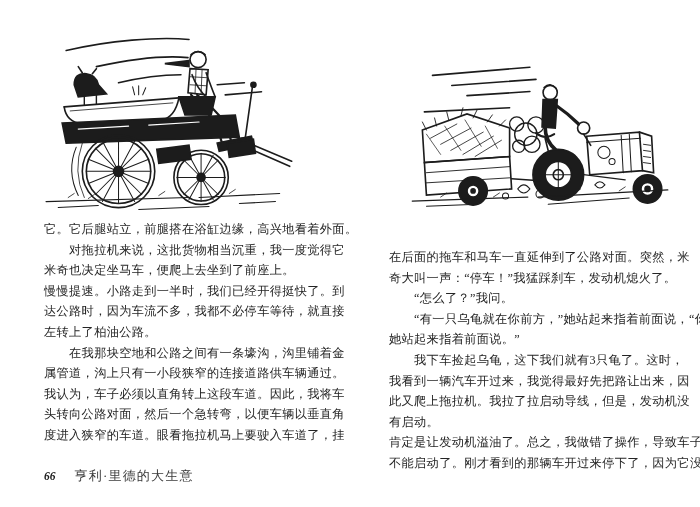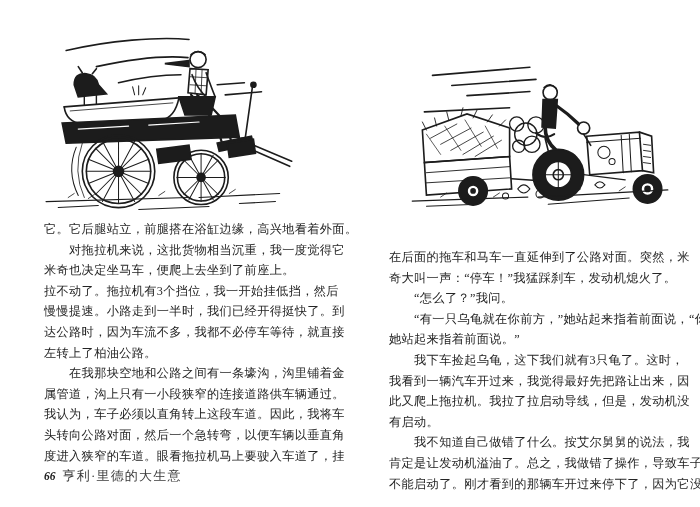--- a/index.html
+++ b/index.html
@@ -15,21 +15,21 @@
   .page-left .illust{left:38px;top:24px;width:302px;height:192px;}
   .page-right .illust{left:46px;top:36px;width:284px;height:174px;}
   .textblock{
     position:absolute;top:219px;width:296px;
     font-size:12.2px;line-height:20.6px;letter-spacing:.35px;
   }
   .page-left .textblock{left:44px;}
   .page-right .textblock{left:39px;margin-top:28px;}
   .textblock p{margin:0;white-space:nowrap;}
   .footer{
-    position:absolute;top:467px;display:flex;align-items:baseline;gap:7px;
+    position:absolute;top:467px;display:flex;align-items:baseline;gap:19px;
   }
   .page-left .footer{left:44px;width:290px;}
   .page-right .footer{left:39px;width:282px;justify-content:flex-end;}
   .pn{font-style:italic;font-weight:bold;font-size:11.5px;color:#1b1b1b;}
   .st{font-size:13px;letter-spacing:1.2px;color:#3a3a3a;}
   .rt{font-size:8px;letter-spacing:1.6px;color:#2d2d2d;margin-top:44px;}
   svg{display:block;width:100%;height:100%;}
 </style>
 </head>
 <body>
@@ -95,21 +95,20 @@
           <path d="M20 182 L60 180 M100 184 L170 181 M200 178 L236 176" stroke-width="1"></path>
           <path d="M30 172 L36 168 M50 173 L56 169 M120 170 L126 166 M190 168 L196 164" stroke-width="0.8"></path>
         </g>
       </svg>
     </div>
 
     <div class="textblock">
       <p>它。它后腿站立，前腿搭在浴缸边缘，高兴地看着外面。</p>
       <p>　　对拖拉机来说，这批货物相当沉重，我一度觉得它</p>
       <p>米奇也决定坐马车，便爬上去坐到了前座上。</p>
-      <p>拉不动了。拖拉机有3个挡位，我一开始挂低挡，然后</p>
       <p>慢慢提速。小路走到一半时，我们已经开得挺快了。到</p>
       <p>达公路时，因为车流不多，我都不必停车等待，就直接</p>
       <p>左转上了柏油公路。</p>
       <p>　　在我那块空地和公路之间有一条壕沟，沟里铺着金</p>
       <p>属管道，沟上只有一小段狭窄的连接道路供车辆通过。</p>
       <p>我认为，车子必须以直角转上这段车道。因此，我将车</p>
       <p>头转向公路对面，然后一个急转弯，以便车辆以垂直角</p>
       <p>度进入狭窄的车道。眼看拖拉机马上要驶入车道了，挂</p>
     </div>
 
@@ -189,21 +188,20 @@
     <div class="textblock">
       <p>在后面的拖车和马车一直延伸到了公路对面。突然，米</p>
       <p>奇大叫一声：“停车！”我猛踩刹车，发动机熄火了。</p>
       <p>　　“怎么了？”我问。</p>
       <p>　　“有一只乌龟就在你前方，”她站起来指着前面说，“你</p>
       <p>她站起来指着前面说。”</p>
       <p>　　我下车捡起乌龟，这下我们就有3只龟了。这时，</p>
       <p>我看到一辆汽车开过来，我觉得最好先把路让出来，因</p>
       <p>此又爬上拖拉机。我拉了拉启动导线，但是，发动机没</p>
       <p>有启动。</p>
-      <p>　　我不知道自己做错了什么。按艾尔舅舅的说法，我</p>
       <p>肯定是让发动机溢油了。总之，我做错了操作，导致车子</p>
       <p>不能启动了。刚才看到的那辆车开过来停下了，因为它没</p>
     </div>
 
     <div class="footer">
       <span class="rt">HENRY REED,INC.</span>
       <span class="pn">67</span>
     </div>
   </section>
 

